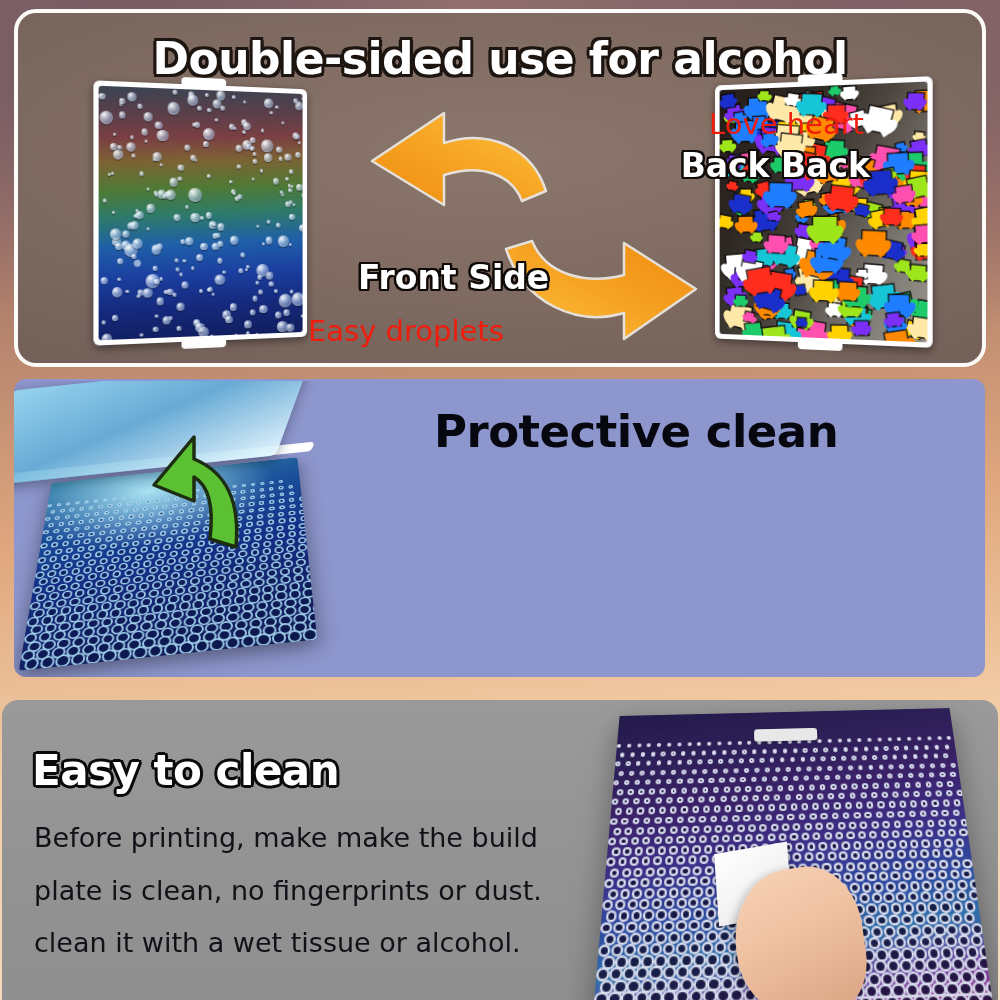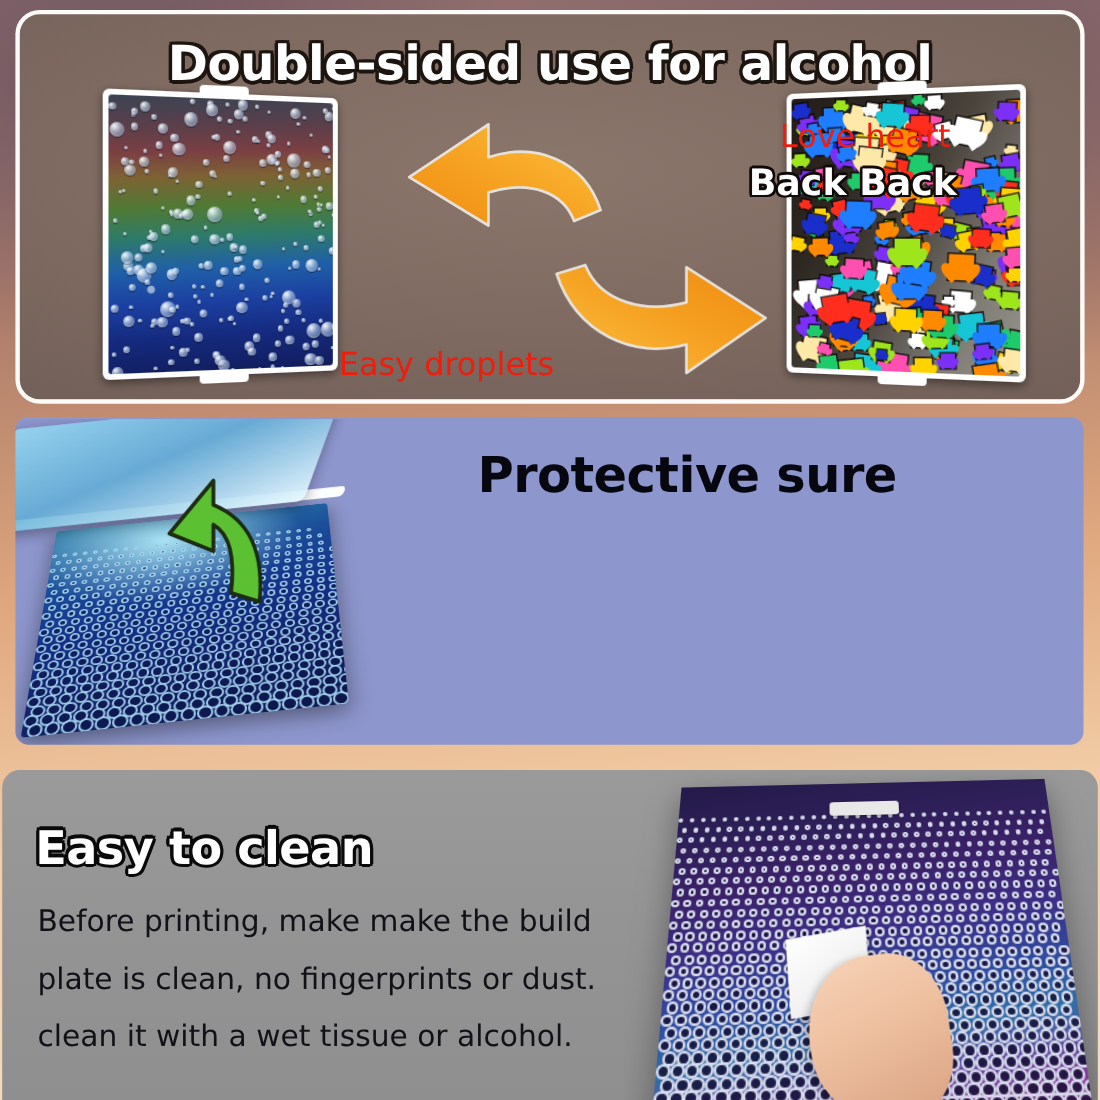--- a/index.html
+++ b/index.html
@@ -668,20 +668,21 @@
         <stop offset="0%" stop-color="#fdc33f"></stop>
         <stop offset="50%" stop-color="#f6a223"></stop>
         <stop offset="100%" stop-color="#ee8a0e"></stop>
       </linearGradient>
     </defs>
     <path d="M8 18 C 26 72, 78 96, 126 82 L 126 108 L 198 58 L 126 12 L 126 44 C 88 54, 48 44, 34 10 Z" fill="url(#gradB)" stroke="#e5e1da" stroke-width="2.5" stroke-linejoin="round"></path>
   </svg>
 
   <span class="lbl-red" id="label-love-heart">Love heart</span>
   <span class="lbl-white" id="label-back-side">Back Back</span>
+  <span class="lbl-white" id="label-front-side">Front Side</span>
   <span class="lbl-red" id="label-water-droplets">Easy droplets</span>
 </section>
 
 <section id="panel-protective-film">
 
   <div id="film-photo">
     <div class="film-plate">
       <div class="film-dots" id="film-dots-layer">
           <span style="left:0px;top:36px;width:5px;height:5px;"></span>
           <span style="left:11px;top:36px;width:5px;height:5px;"></span>
@@ -1202,21 +1203,21 @@
     </div>
     <div class="film-shine"></div>
     <div class="film-peel"></div>
 
     <svg id="green-arrow" width="120" height="128" viewBox="0 0 120 128">
       <path d="M18 56 L58 8 L58 30 C 92 44, 104 74, 100 118 L 74 110 C 78 76, 72 56, 58 48 L 58 72 Z" fill="#5cc132" stroke="#1d2d12" stroke-width="3.5" stroke-linejoin="round"></path>
     </svg>
   </div>
 
   <div id="film-text">
-    <div id="heading-protective-film">Protective sure</div>
+    <div id="heading-protective-film">Protective clean</div>
   </div>
 </section>
 
 <section id="panel-easy-to-clean">
   <div id="clean-photo">
     <div class="clean-plate">
       <div class="clean-dots" id="clean-dots-layer">
           <span style="left:0px;top:30px;width:4px;height:4px;"></span>
           <span style="left:9.8px;top:30px;width:4px;height:4px;"></span>
           <span style="left:19.6px;top:30px;width:4px;height:4px;"></span>

